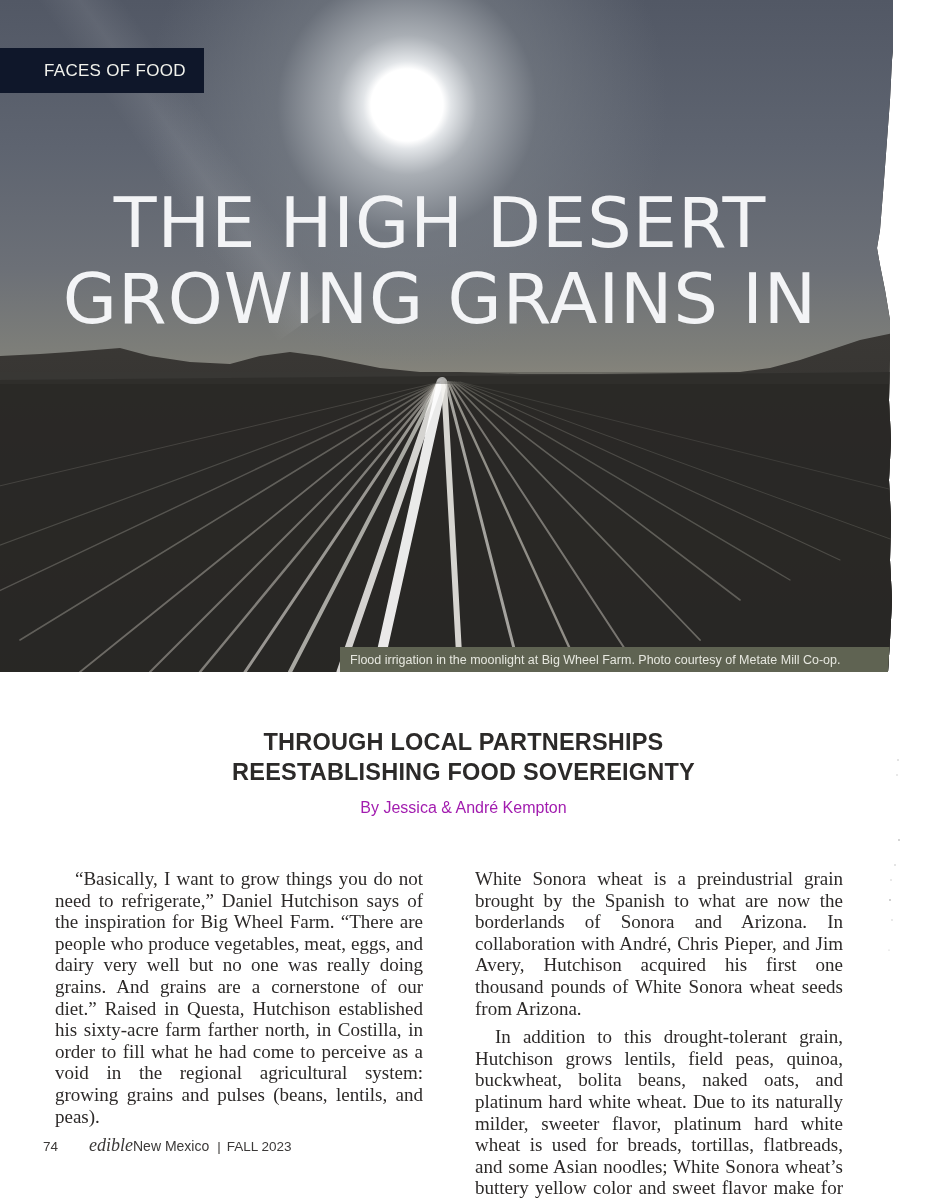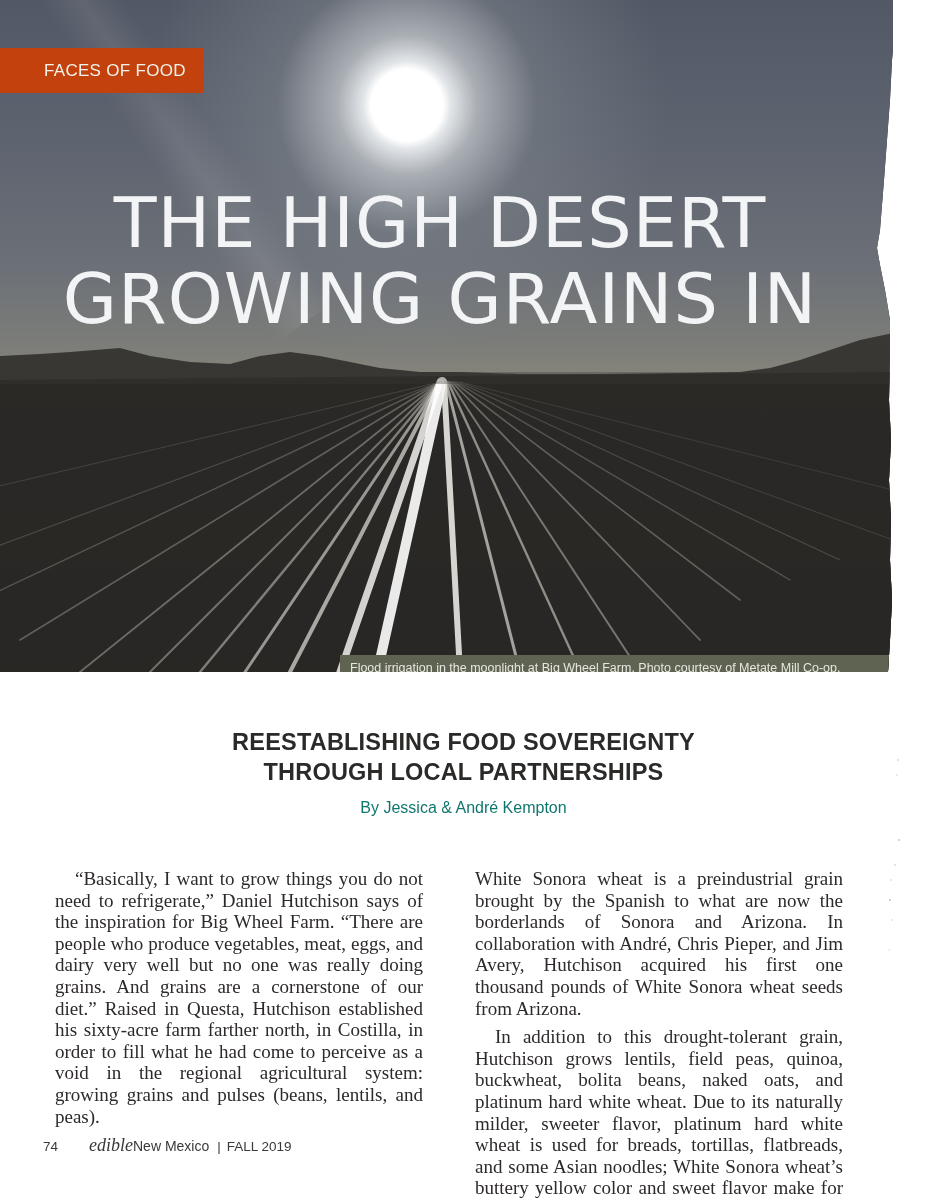--- a/index.html
+++ b/index.html
@@ -57,21 +57,21 @@
       width: 893px;
       height: 672px;
     }
 
     .category-tag {
       position: absolute;
       left: 0;
       top: 48px;
       width: 204px;
       height: 45px;
-      background: #c2410c;
+      background: #0f172a;
       display: flex;
       align-items: center;
       box-sizing: border-box;
       padding-left: 44px;
     }
     .category-tag span {
       font-family: "Liberation Sans", sans-serif;
       font-size: 17px;
       color: #f1f2ec;
       letter-spacing: 0.3px;
@@ -100,21 +100,20 @@
       position: absolute;
       left: 340px;
       top: 647px;
       width: 550px;
       height: 25px;
       background: #5f6352;
       display: flex;
       align-items: center;
       box-sizing: border-box;
       padding-left: 10px;
-      margin-top: 8px;
     }
     .photo-caption span {
       font-family: "Liberation Sans", sans-serif;
       font-size: 12.5px;
       color: #e6e7df;
       white-space: nowrap;
     }
 
     
     .subhead {
@@ -131,21 +130,21 @@
       letter-spacing: 0.2px;
     }
     .byline {
       position: absolute;
       left: 0;
       top: 799px;
       width: 927px;
       text-align: center;
       font-family: "Liberation Sans", sans-serif;
       font-size: 16px;
-      color: #0f766e;
+      color: #a21caf;
     }
 
     
     .col {
       position: absolute;
       top: 868px;
       width: 368px;
       font-family: "Liberation Serif", serif;
       font-size: 19px;
       line-height: 21.6px;
@@ -247,39 +246,39 @@
     <div>THE HIGH DESERT</div>
     <div>GROWING GRAINS IN</div>
   </div>
 
   <div class="photo-caption">
     <span>Flood irrigation in the moonlight at Big Wheel Farm. Photo courtesy of Metate Mill Co-op.</span>
   </div>
 </div>
 
 <div class="subhead">
+  <div>THROUGH LOCAL PARTNERSHIPS</div>
   <div>REESTABLISHING FOOD SOVEREIGNTY</div>
-  <div>THROUGH LOCAL PARTNERSHIPS</div>
 </div>
 <div class="byline">By Jessica &amp; André Kempton</div>
 
 <div class="col col-left">
   <p>“Basically, I want to grow things you do not need to refrigerate,” Daniel Hutchison says of the inspiration for Big Wheel Farm. “There are people who produce vegetables, meat, eggs, and dairy very well but no one was really doing grains. And grains are a cornerstone of our diet.” Raised in Questa, Hutchison established his sixty-acre farm farther north, in Costilla, in order to fill what he had come to perceive as a void in the regional agricultural system: growing grains and pulses (beans, lentils, and peas).</p>
 </div>
 <div class="col col-right">
   <p>White Sonora wheat is a preindustrial grain brought by the Spanish to what are now the borderlands of Sonora and Arizona. In collabora­tion with André, Chris Pieper, and Jim Avery, Hutchison acquired his first one thousand pounds of White Sonora wheat seeds from Arizona.</p>
   <p>In addition to this drought-tolerant grain, Hutchison grows lentils, field peas, quinoa, buckwheat, bolita beans, naked oats, and platinum hard white wheat. Due to its naturally milder, sweeter flavor, plat­inum hard white wheat is used for breads, tortillas, flatbreads, and some Asian noodles; White Sonora wheat’s buttery yellow color and sweet flavor make for delicious tortillas, cookies, and breads. We use Hutchinson’s White Sonora wheat and platinum hard white wheat flours in making our sourdough bread, pastries, and cookies.</p>
 </div>
 
 <div class="footer">
   <span class="page-num">74</span>
   <span class="mag-edible">edible</span>
   <span class="mag-region">New Mexico</span>
   <span class="sep">|</span>
-  <span class="issue">FALL 2019</span>
+  <span class="issue">FALL 2023</span>
 </div>
 
 <svg class="scan-specks" viewBox="0 0 40 300" width="40" height="300">
   <g fill="#9a9a9a" opacity="0.6">
     <circle cx="28" cy="60" r="0.8"></circle>
     <circle cx="27" cy="75" r="0.7"></circle>
     <circle cx="29" cy="140" r="0.9"></circle>
     <circle cx="25" cy="165" r="0.8"></circle>
     <circle cx="21" cy="180" r="0.7"></circle>
     <circle cx="20" cy="200" r="1"></circle>

